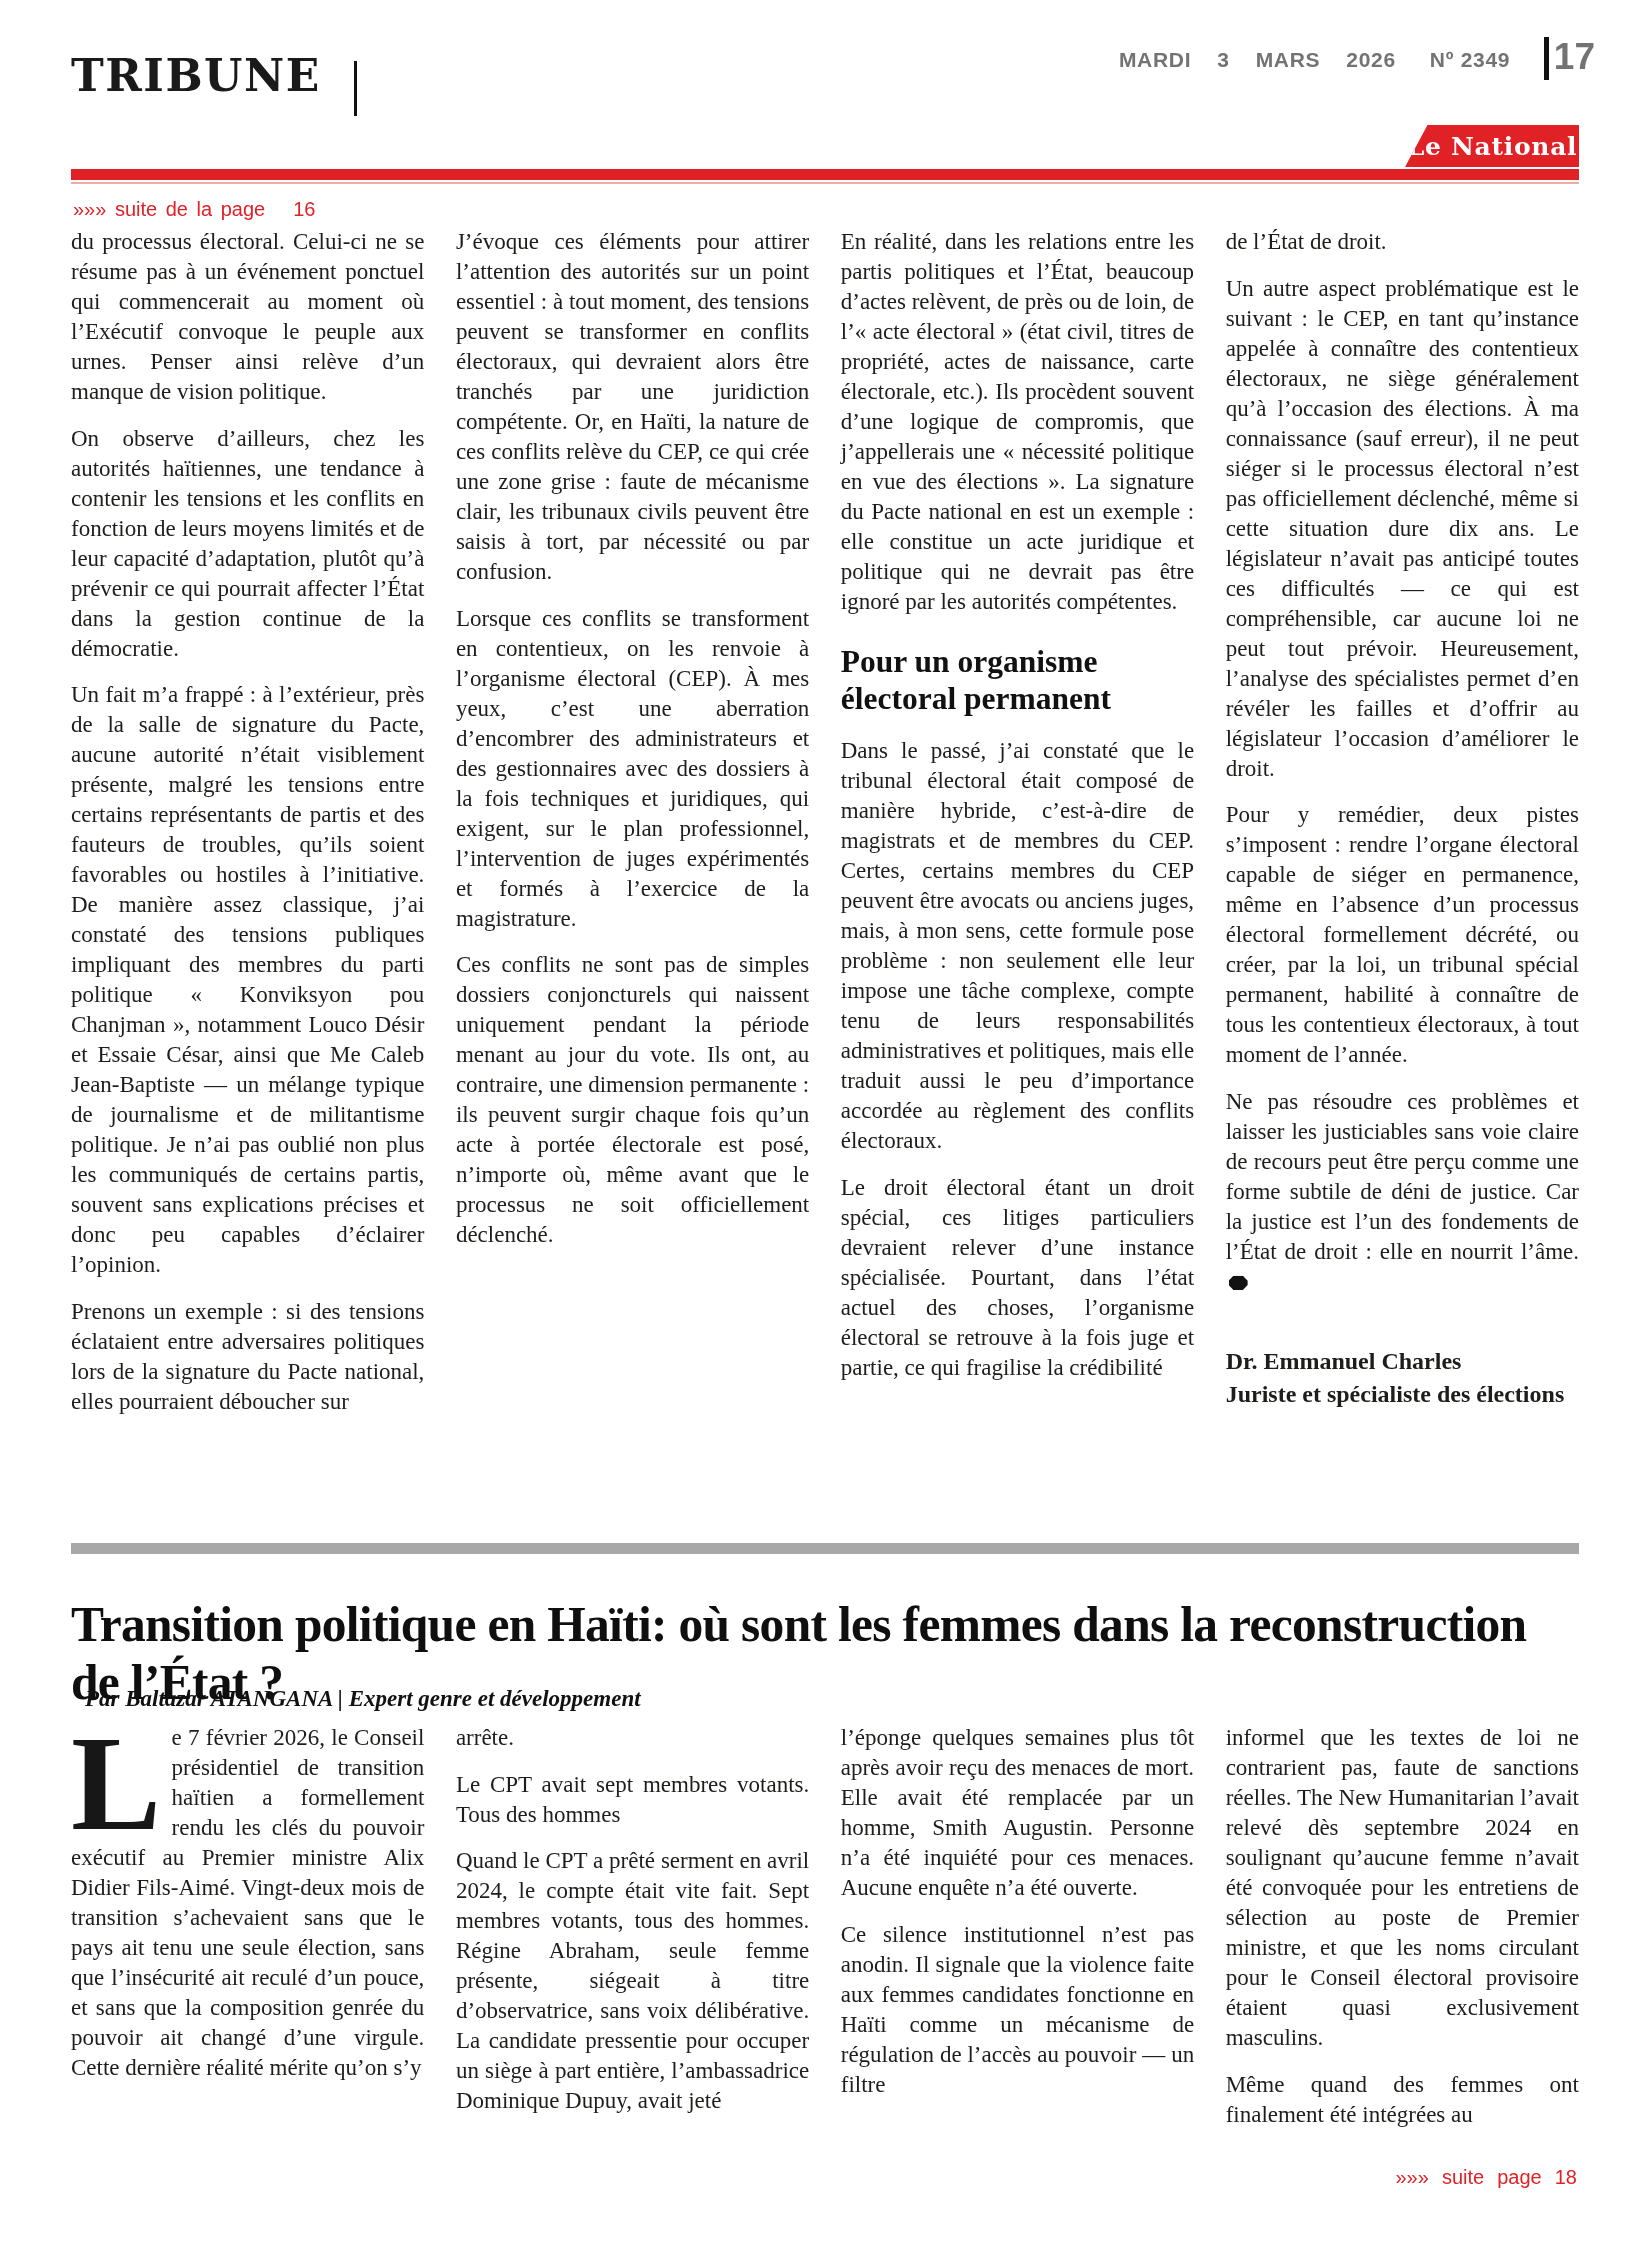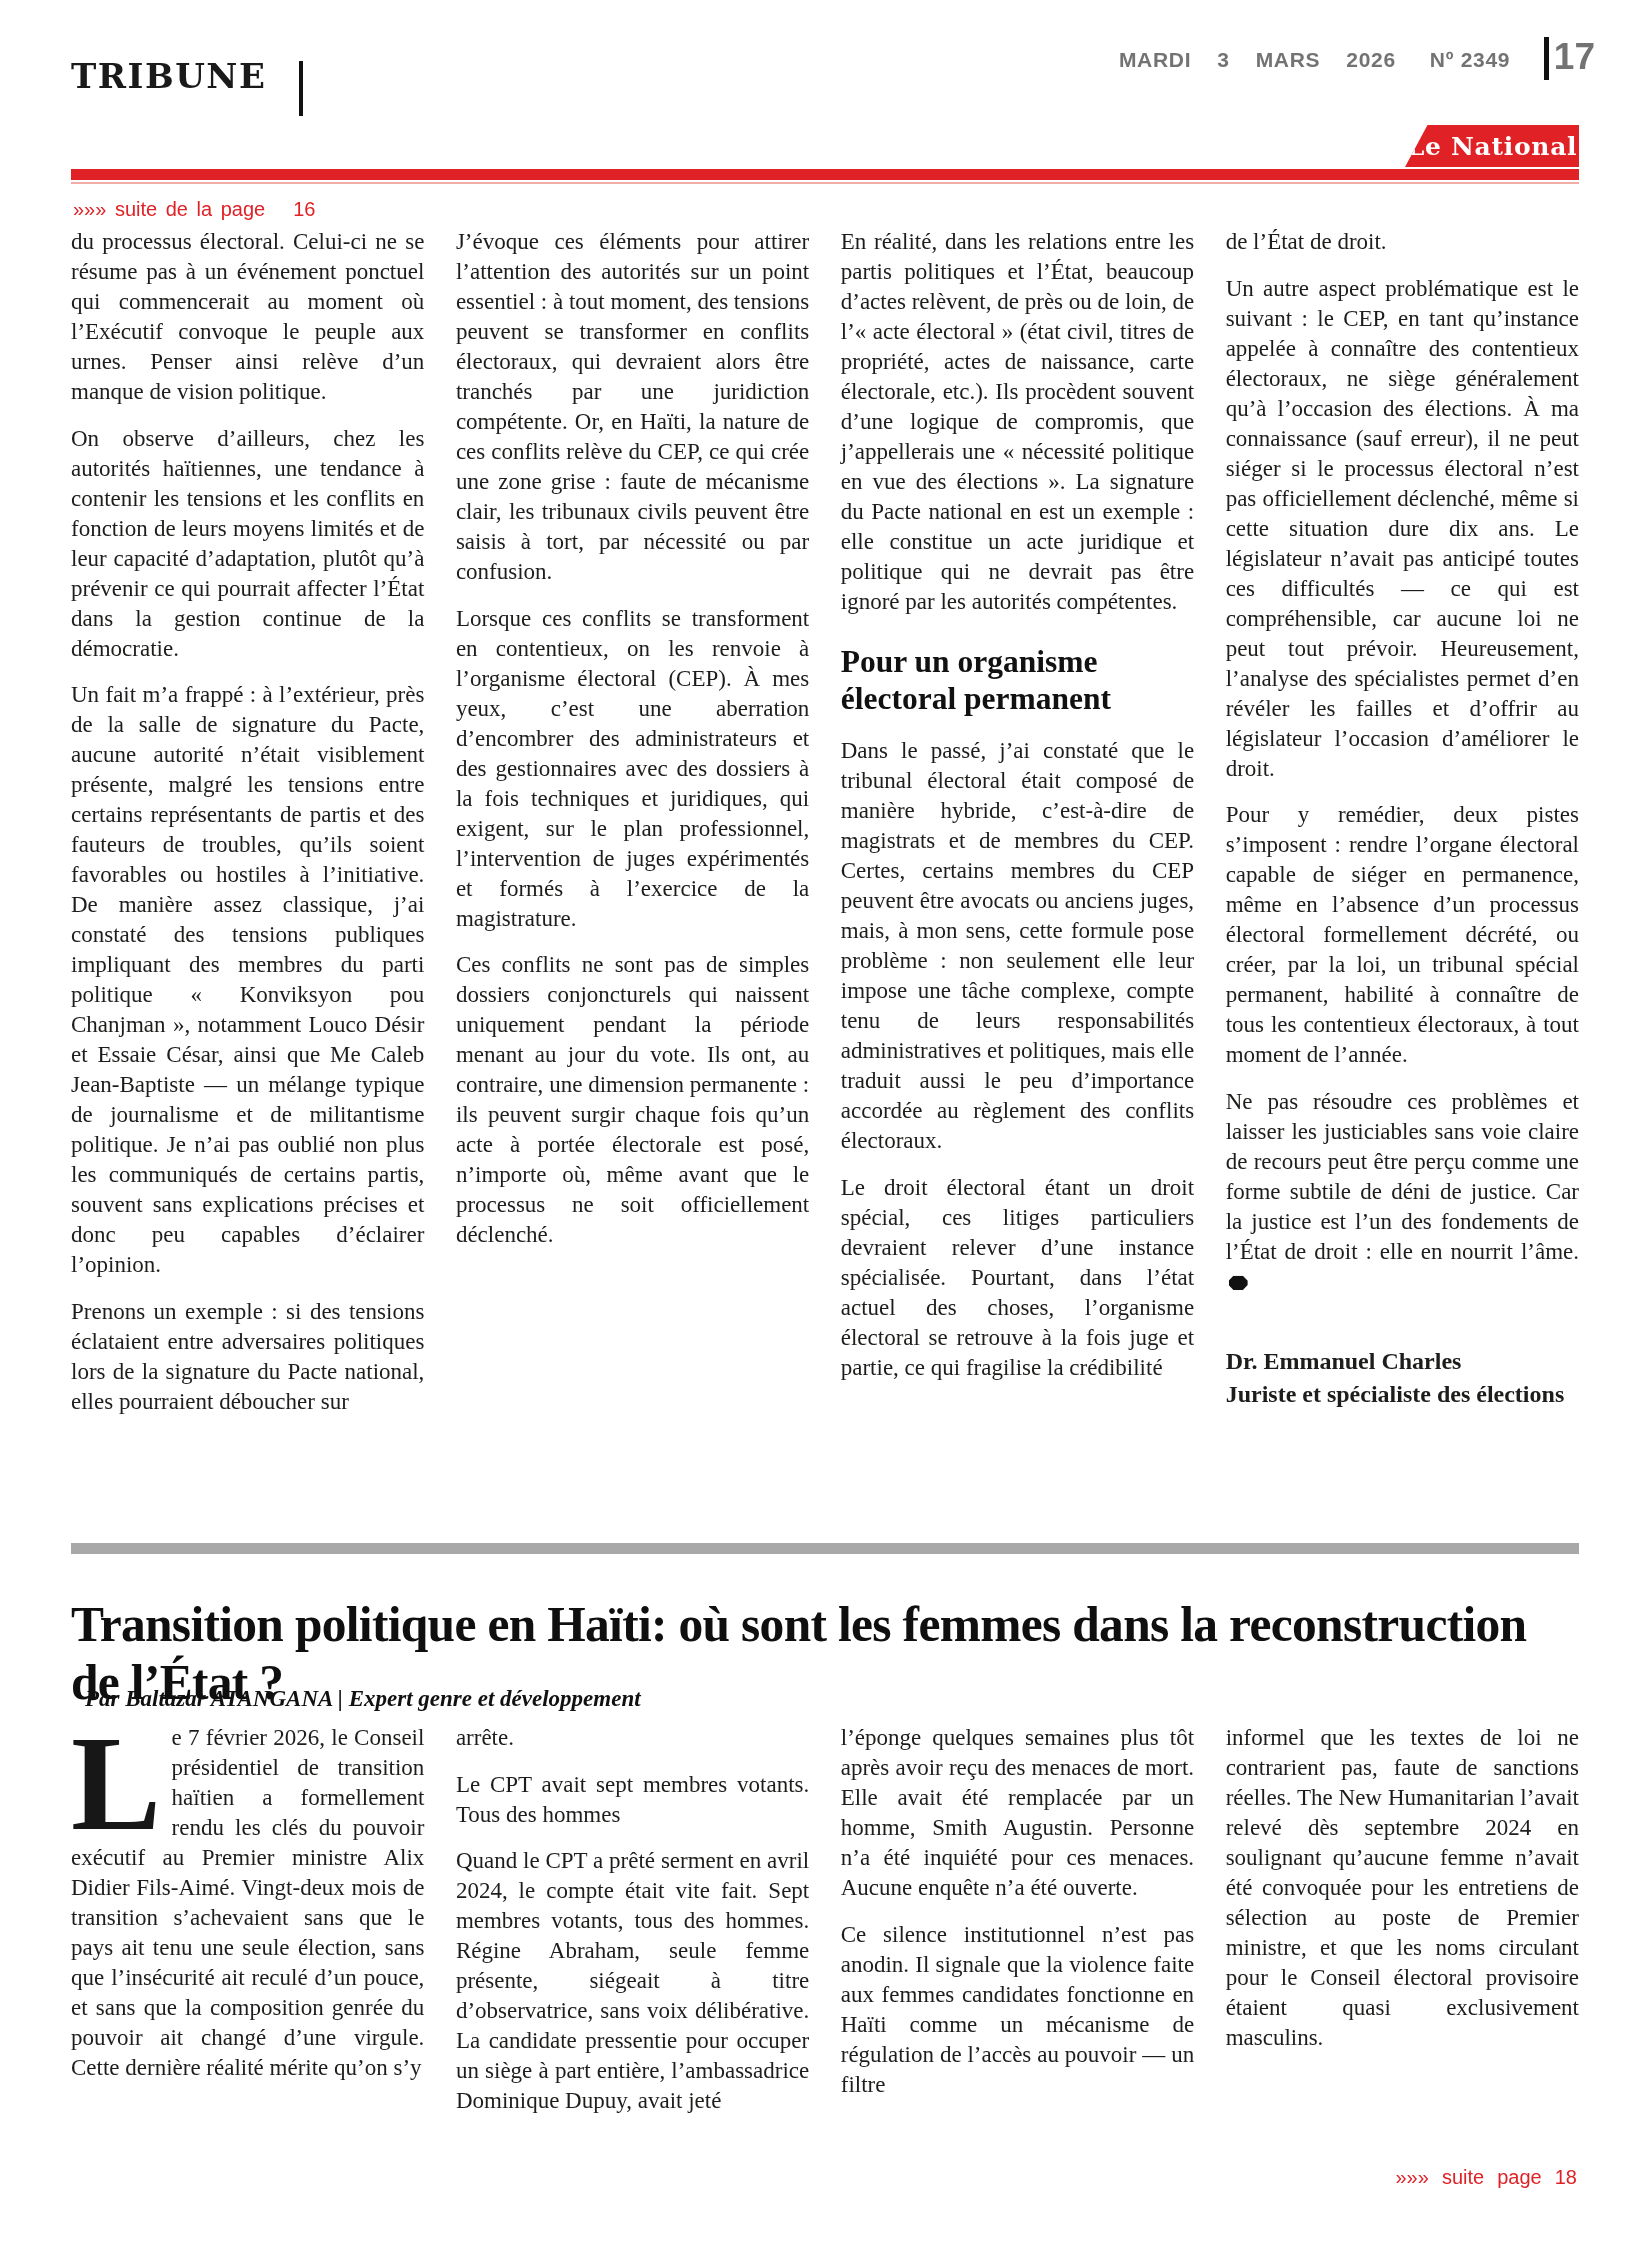--- a/index.html
+++ b/index.html
@@ -13,21 +13,21 @@
     position:absolute;top:37px;right:55px;display:flex;align-items:flex-start;gap:34px;
     font-family:"Liberation Sans", sans-serif;font-weight:bold;color:#737373;
   }
   .dateline .date{font-size:21px;letter-spacing:0.7px;word-spacing:19.5px;padding-top:10.5px;}
   .dateline .issue{font-size:21px;letter-spacing:0.7px;padding-top:10.5px;}
   .pageno{display:flex;align-items:flex-start;gap:4.5px;text-align:center;}
   .pageno .bar{width:5.2px;height:43px;background:#111;}
   .pageno .num{font-size:37px;line-height:39px;font-weight:bold;}
   .section-row{position:absolute;top:58px;left:71px;display:flex;align-items:flex-start;gap:33px;}
   .section-title{
-    font-family:"DejaVu Serif", serif;font-weight:bold;font-size:34px;line-height:36px;
+    font-family:"DejaVu Serif", serif;font-weight:bold;font-size:44px;line-height:36px;
     letter-spacing:1.5px;color:#1a1a1a;
   }
   .section-divider{width:3.7px;height:55px;background:#111;margin-top:3px;}
   .brand-flag{
     position:absolute;top:125px;right:71px;width:174px;height:42px;background:#e02126;
     clip-path:polygon(22.5px 0,100% 0,100% 100%,0 100%);
     display:flex;align-items:center;justify-content:center;
   }
   .brand-flag span{
     font-family:"DejaVu Serif", serif;font-weight:bold;font-size:25px;color:#ffffff;letter-spacing:0.7px;
@@ -153,17 +153,18 @@
     <p>arrête.</p>
     <p>Le CPT avait sept membres votants. Tous des hommes</p>
     <p>Quand le CPT a prêté serment en avril 2024, le compte était vite fait. Sept membres votants, tous des hommes. Régine Abraham, seule femme présente, siégeait à titre d’observatrice, sans voix délibérative. La candidate pressentie pour occuper un siège à part entière, l’ambassadrice Dominique Dupuy, avait jeté</p>
   </div>
   <div class="col">
     <p>l’éponge quelques semaines plus tôt après avoir reçu des menaces de mort. Elle avait été remplacée par un homme, Smith Augustin. Personne n’a été inquiété pour ces menaces. Aucune enquête n’a été ouverte.</p>
     <p>Ce silence institutionnel n’est pas anodin. Il signale que la violence faite aux femmes candidates fonctionne en Haïti comme un mécanisme de régulation de l’accès au pouvoir — un filtre</p>
   </div>
   <div class="col">
     <p>informel que les textes de loi ne contrarient pas, faute de sanctions réelles. The New Humanitarian l’avait relevé dès septembre 2024 en soulignant qu’aucune femme n’avait été convoquée pour les entretiens de sélection au poste de Premier ministre, et que les noms circulant pour le Conseil électoral provisoire étaient quasi exclusivement masculins.</p>
+    <p>Même quand des femmes ont finalement été intégrées au</p>
   </div>
 </div>
 
 <div class="continued-to">»»» suite page 18</div>
 
 
 </body></html>

